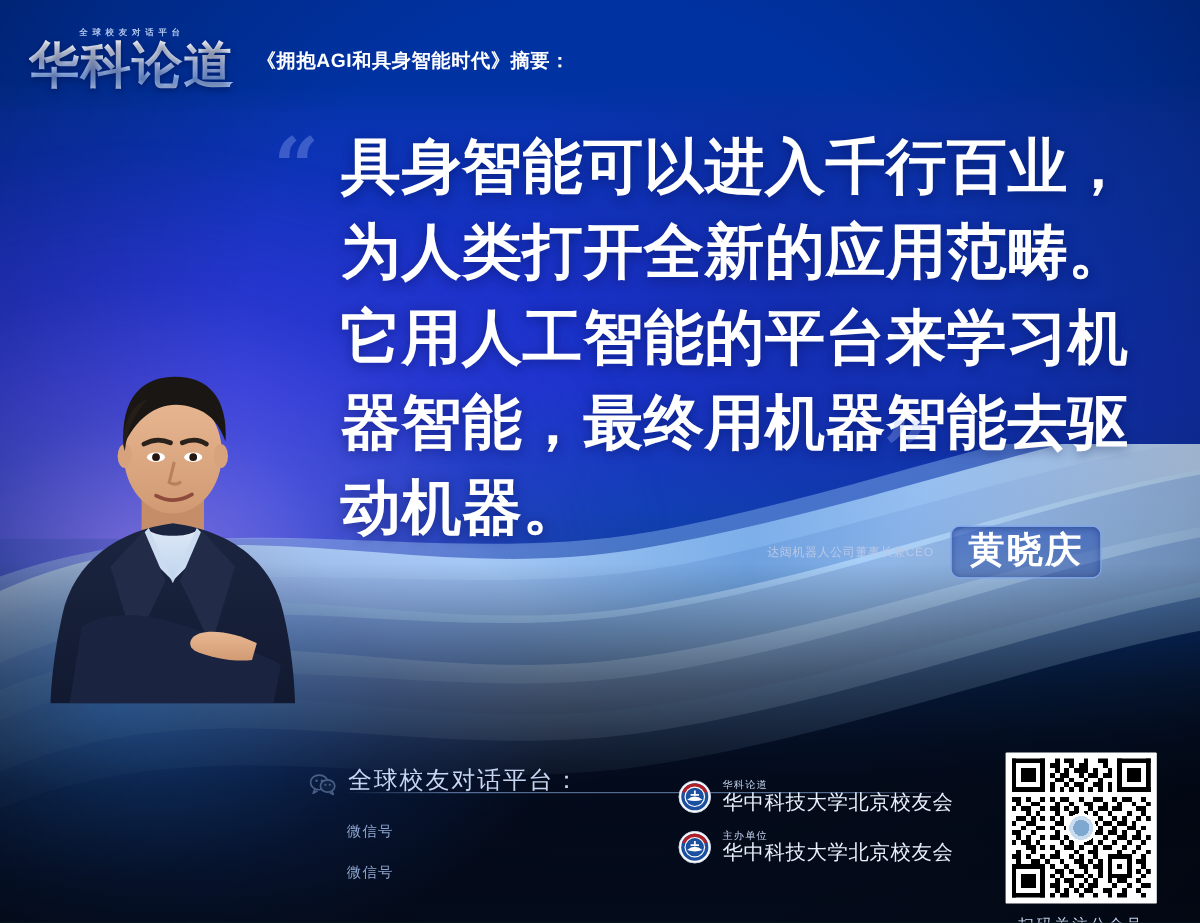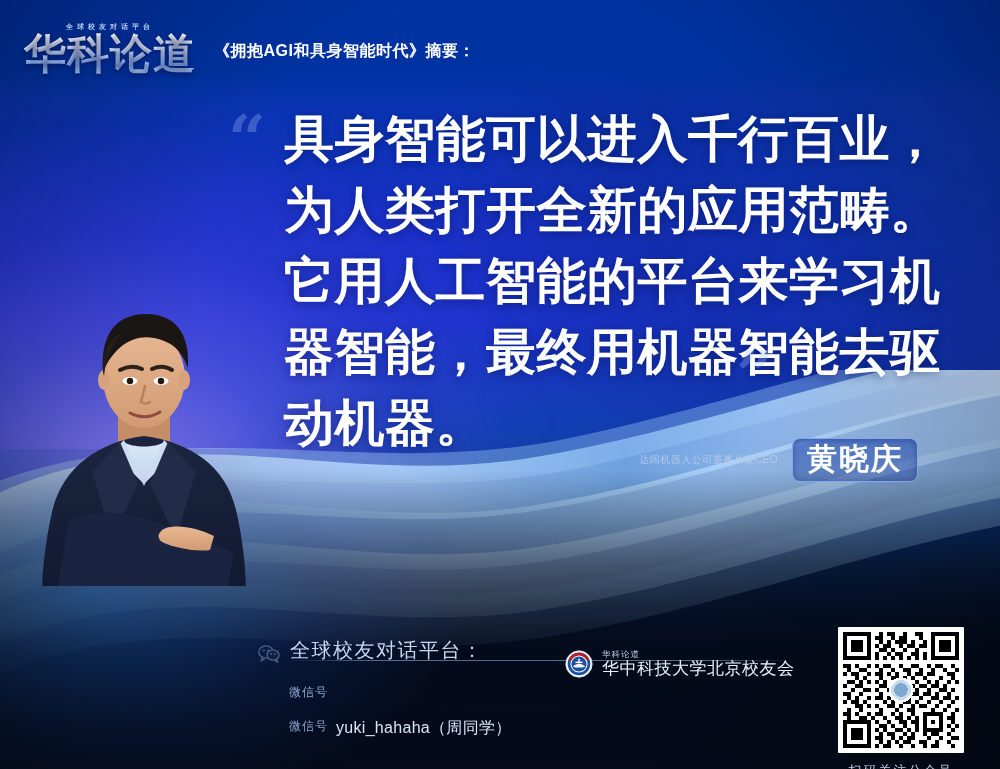--- a/index.html
+++ b/index.html
@@ -317,21 +317,20 @@
           </svg>
         </span>
         <span class="contact-title">全球校友对话平台：</span>
       </div>
 
       <div class="contact-row">
         <span class="contact-label">微信号</span>
       </div>
       <div class="contact-row">
         <span class="contact-label">微信号</span>
-        <span class="contact-value">yuki_hahaha（周同学）</span>
       </div>
     </div>
 
     <div class="orgs">
       <div class="org">
         <span class="org-seal">
           <svg viewBox="0 0 28 28" width="28" height="28">
             <circle cx="14" cy="14" r="13.2" fill="#fdfdfd" stroke="#c9d6ea" stroke-width=".8"></circle>
             <circle cx="14" cy="14" r="11.3" fill="#1b4fa0"></circle>
             <path d="M14,2.9 a11.1,11.1 0 0 1 0,0 z" fill="none"></path>
@@ -342,20 +341,38 @@
             <path d="M10.5,11.6 h7 v1.5 h-7 z" fill="#fdfdfd"></path>
             <path d="M13.3,8.8 h1.5 v4.4 h-1.5 z" fill="#fdfdfd"></path>
           </svg>
         </span>
         <span class="org-txt">
           <span class="org-kind">华科论道</span>
           <span class="org-name">华中科技大学北京校友会</span>
         </span>
       </div>
 
+      <div class="org">
+        <span class="org-seal">
+          <svg viewBox="0 0 28 28" width="28" height="28">
+            <circle cx="14" cy="14" r="13.2" fill="#fdfdfd" stroke="#c9d6ea" stroke-width=".8"></circle>
+            <circle cx="14" cy="14" r="11.3" fill="#1b4fa0"></circle>
+            <path d="M3.3,10.5 A11.2,11.2 0 0 1 24.7,10.5 L14,10.5 Z" fill="#b02028"></path>
+            <circle cx="14" cy="14" r="8.6" fill="#fdfdfd"></circle>
+            <circle cx="14" cy="14" r="7.6" fill="#1b4fa0"></circle>
+            <path d="M7.6,16.4 q6.4,-5.4 12.8,0 q-6.4,2.4 -12.8,0 Z" fill="#fdfdfd"></path>
+            <path d="M10.5,11.6 h7 v1.5 h-7 z" fill="#fdfdfd"></path>
+            <path d="M13.3,8.8 h1.5 v4.4 h-1.5 z" fill="#fdfdfd"></path>
+          </svg>
+        </span>
+        <span class="org-txt">
+          <span class="org-kind">主办单位</span>
+          <span class="org-name">华中科技大学北京校友会</span>
+        </span>
+      </div>
     </div>
 
     <div class="qr-block">
       <span class="qr-img">
         <svg viewBox="0 0 29 29" shape-rendering="crispEdges">
           <rect width="29" height="29" fill="#fff"></rect>
           <g fill="#000">
 
             <rect x="0" y="0" width="7" height="1"></rect>
               <rect x="0" y="6" width="7" height="1"></rect>

